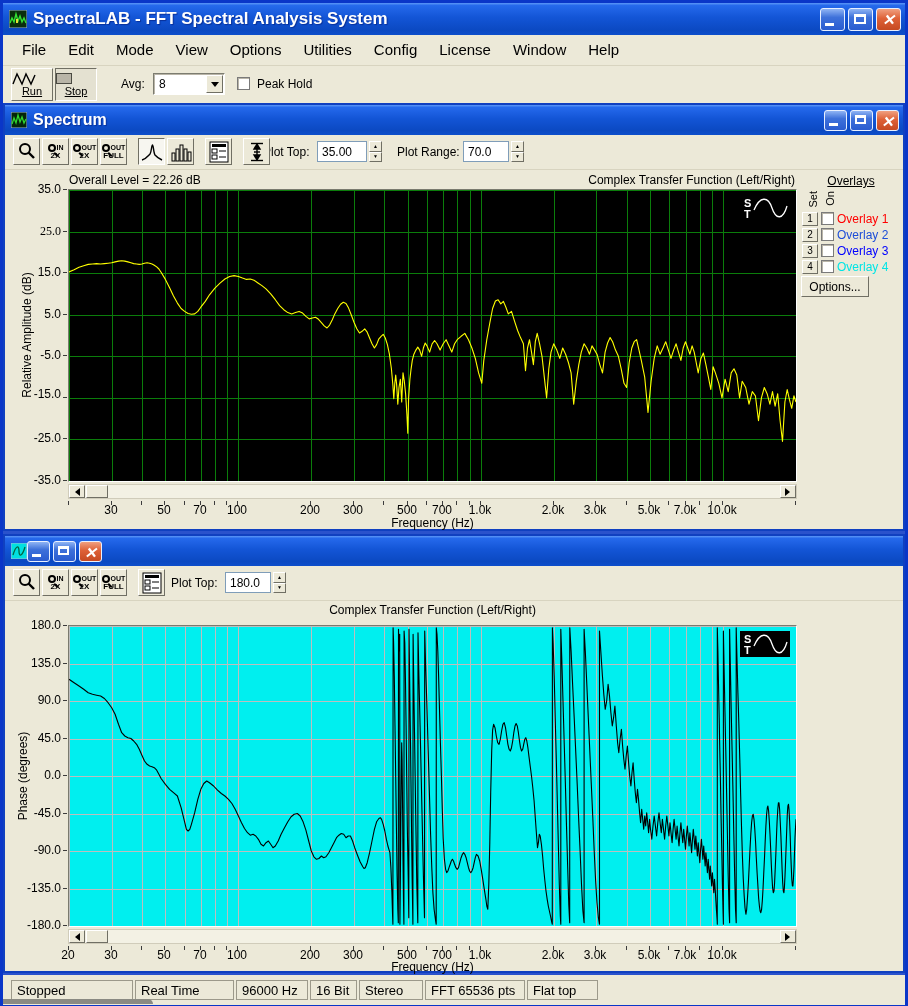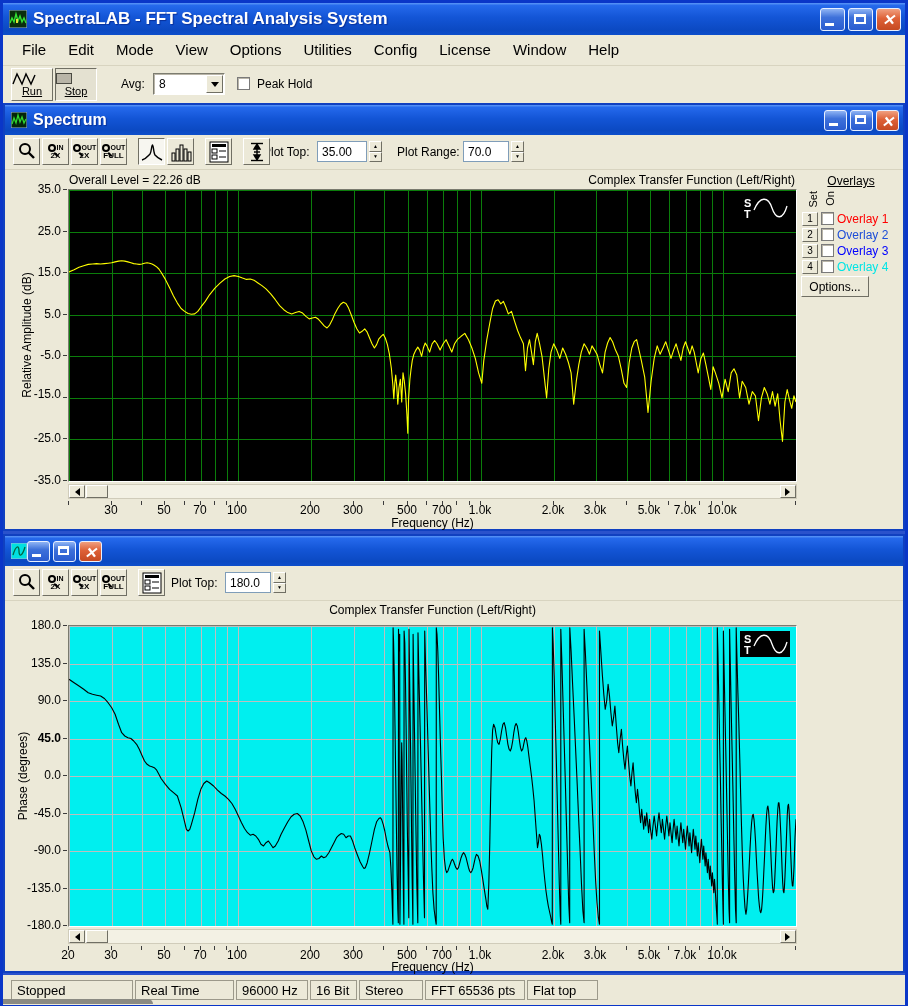--- a/index.html
+++ b/index.html
@@ -285,21 +285,21 @@
             </g>
           </svg>
         </button>
       </div>
     <div class="plotpanel spec" id="spec-panel">
       <span class="hdr-left">Overall Level = 22.26 dB</span>
       <span class="hdr-right">Complex Transfer Function (Left/Right)</span>
       <div class="ylabels" id="spec-ylabels">
           <span style="top: 12px; margin-left: 28px;">35.0</span>
           <i style="top: 19px;"></i>
-          <span style="top: 53.5714px;">25.0</span>
+          <span style="top: 53.5714px; font-family: Liberation Serif, serif;">25.0</span>
           <i style="top: 61px;"></i>
           <span style="top: 95.1429px;">15.0</span>
           <i style="top: 102px;"></i>
           <span style="top: 136.714px;">5.0</span>
           <i style="top: 144px;"></i>
           <span style="top: 178.286px;">-5.0</span>
           <i style="top: 185px;"></i>
           <span style="top: 217px; margin-left: 44px;">-15.0</span>
           <i style="top: 227px;"></i>
           <span style="top: 261.429px;">-25.0</span>
@@ -518,21 +518,21 @@
       </div>
     <div class="plotpanel ph" id="phase-panel">
       <span class="hdr-center">Complex Transfer Function (Left/Right)</span>
       <div class="ylabels" id="phase-ylabels">
           <span style="top: 17px;">180.0</span>
           <i style="top: 24px;"></i>
           <span style="top: 54.5px;">135.0</span>
           <i style="top: 62px;"></i>
           <span style="top: 92px;">90.0</span>
           <i style="top: 99px;"></i>
-          <span style="top: 129.5px; font-weight: bold;">45.0</span>
+          <span style="top: 129.5px;">45.0</span>
           <i style="top: 137px;"></i>
           <span style="top: 167px;">0.0</span>
           <i style="top: 174px;"></i>
           <span style="top: 204.5px;">-45.0</span>
           <i style="top: 212px;"></i>
           <span style="top: 242px;">-90.0</span>
           <i style="top: 249px;"></i>
           <span style="top: 279.5px;">-135.0</span>
           <i style="top: 287px;"></i>
           <span style="top: 317px;">-180.0</span>

